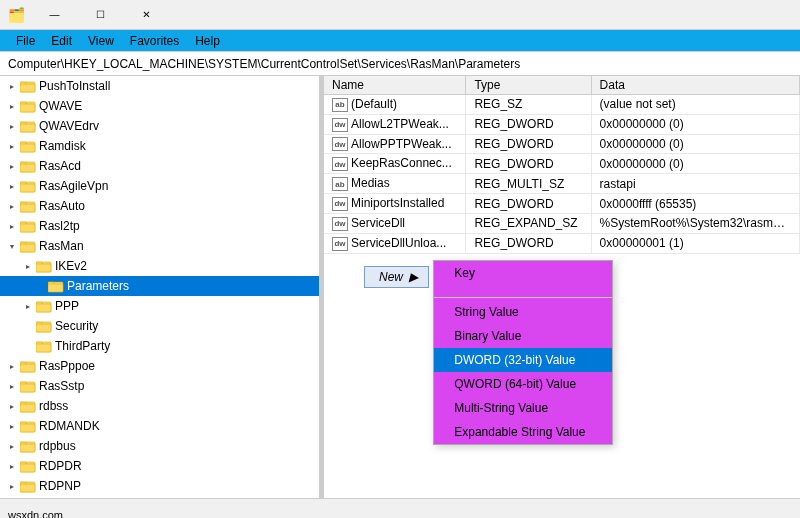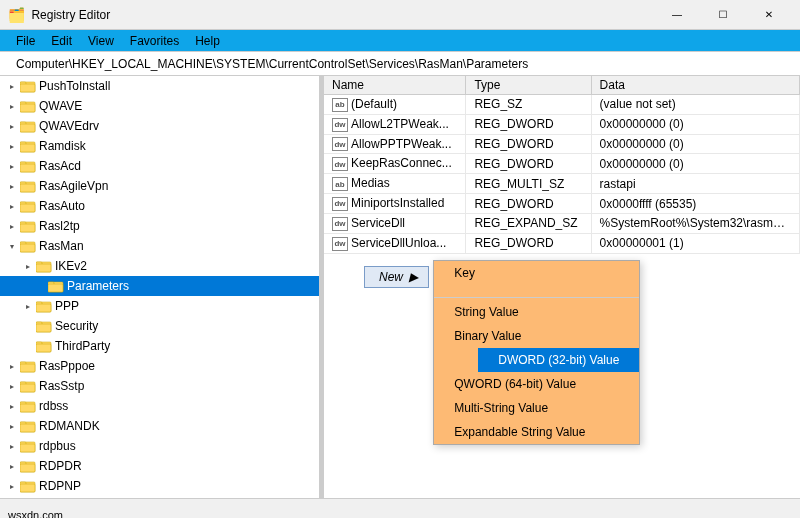--- a/index.html
+++ b/index.html
@@ -37,21 +37,21 @@
       font-size: 12px;
     }
 
     
     #addressbar {
       background: #fff;
       border-bottom: 1px solid #ccc;
       height: 24px;
       display: flex;
       align-items: center;
-      padding: 0 16px;
+      padding: 0 8px;
       font-size: 12px;
     }
 
     
     #main {
       display: flex;
       height: calc(518px - 30px - 22px - 24px - 20px);
       overflow: hidden;
     }
 
@@ -144,58 +144,56 @@
     }
     .ctx-item {
       padding: 5px 20px;
       cursor: pointer;
       font-size: 12px;
       white-space: nowrap;
     }
     .ctx-item.selected-item {
       background: #0078d7;
       color: #fff;
-      margin-left: 44px;
     }
     .ctx-separator { height: 1px; background: #ccc; margin: 2px 0; }
 
     
     .new-btn {
       display: inline-flex;
       align-items: center;
       background: #e0e9f5;
       border: 1px solid #7a9cc8;
       padding: 3px 10px;
       font-size: 12px;
       cursor: pointer;
       margin: 6px 0 0 20px;
       font-style: italic;
     }
     .new-btn span { margin-left: 4px; }
 
     
     #submenu {
       position: absolute;
-      background: #fdba74;
+      background: #d946ef;
       border: 1px solid #aaa;
       box-shadow: 2px 2px 8px rgba(0,0,0,0.2);
       min-width: 180px;
     }
 
     
     ::-webkit-scrollbar { width: 8px; height: 8px; }
     ::-webkit-scrollbar-track { background: #f0f0f0; }
     ::-webkit-scrollbar-thumb { background: #aaa; border-radius: 2px; }
   </style>
 </head>
 <body>
 
 <div id="titlebar">
   <span style="margin-right:6px; font-size:14px;">🗂️</span>
-  <span class="title">Registry Editor</span>
   <div class="win-controls">
     <button class="win-btn">—</button>
     <button class="win-btn">☐</button>
     <button class="win-btn close">✕</button>
   </div>
 </div>
 
 <div id="menubar">
   <span class="menu-item">File</span>
   <span class="menu-item">Edit</span>

